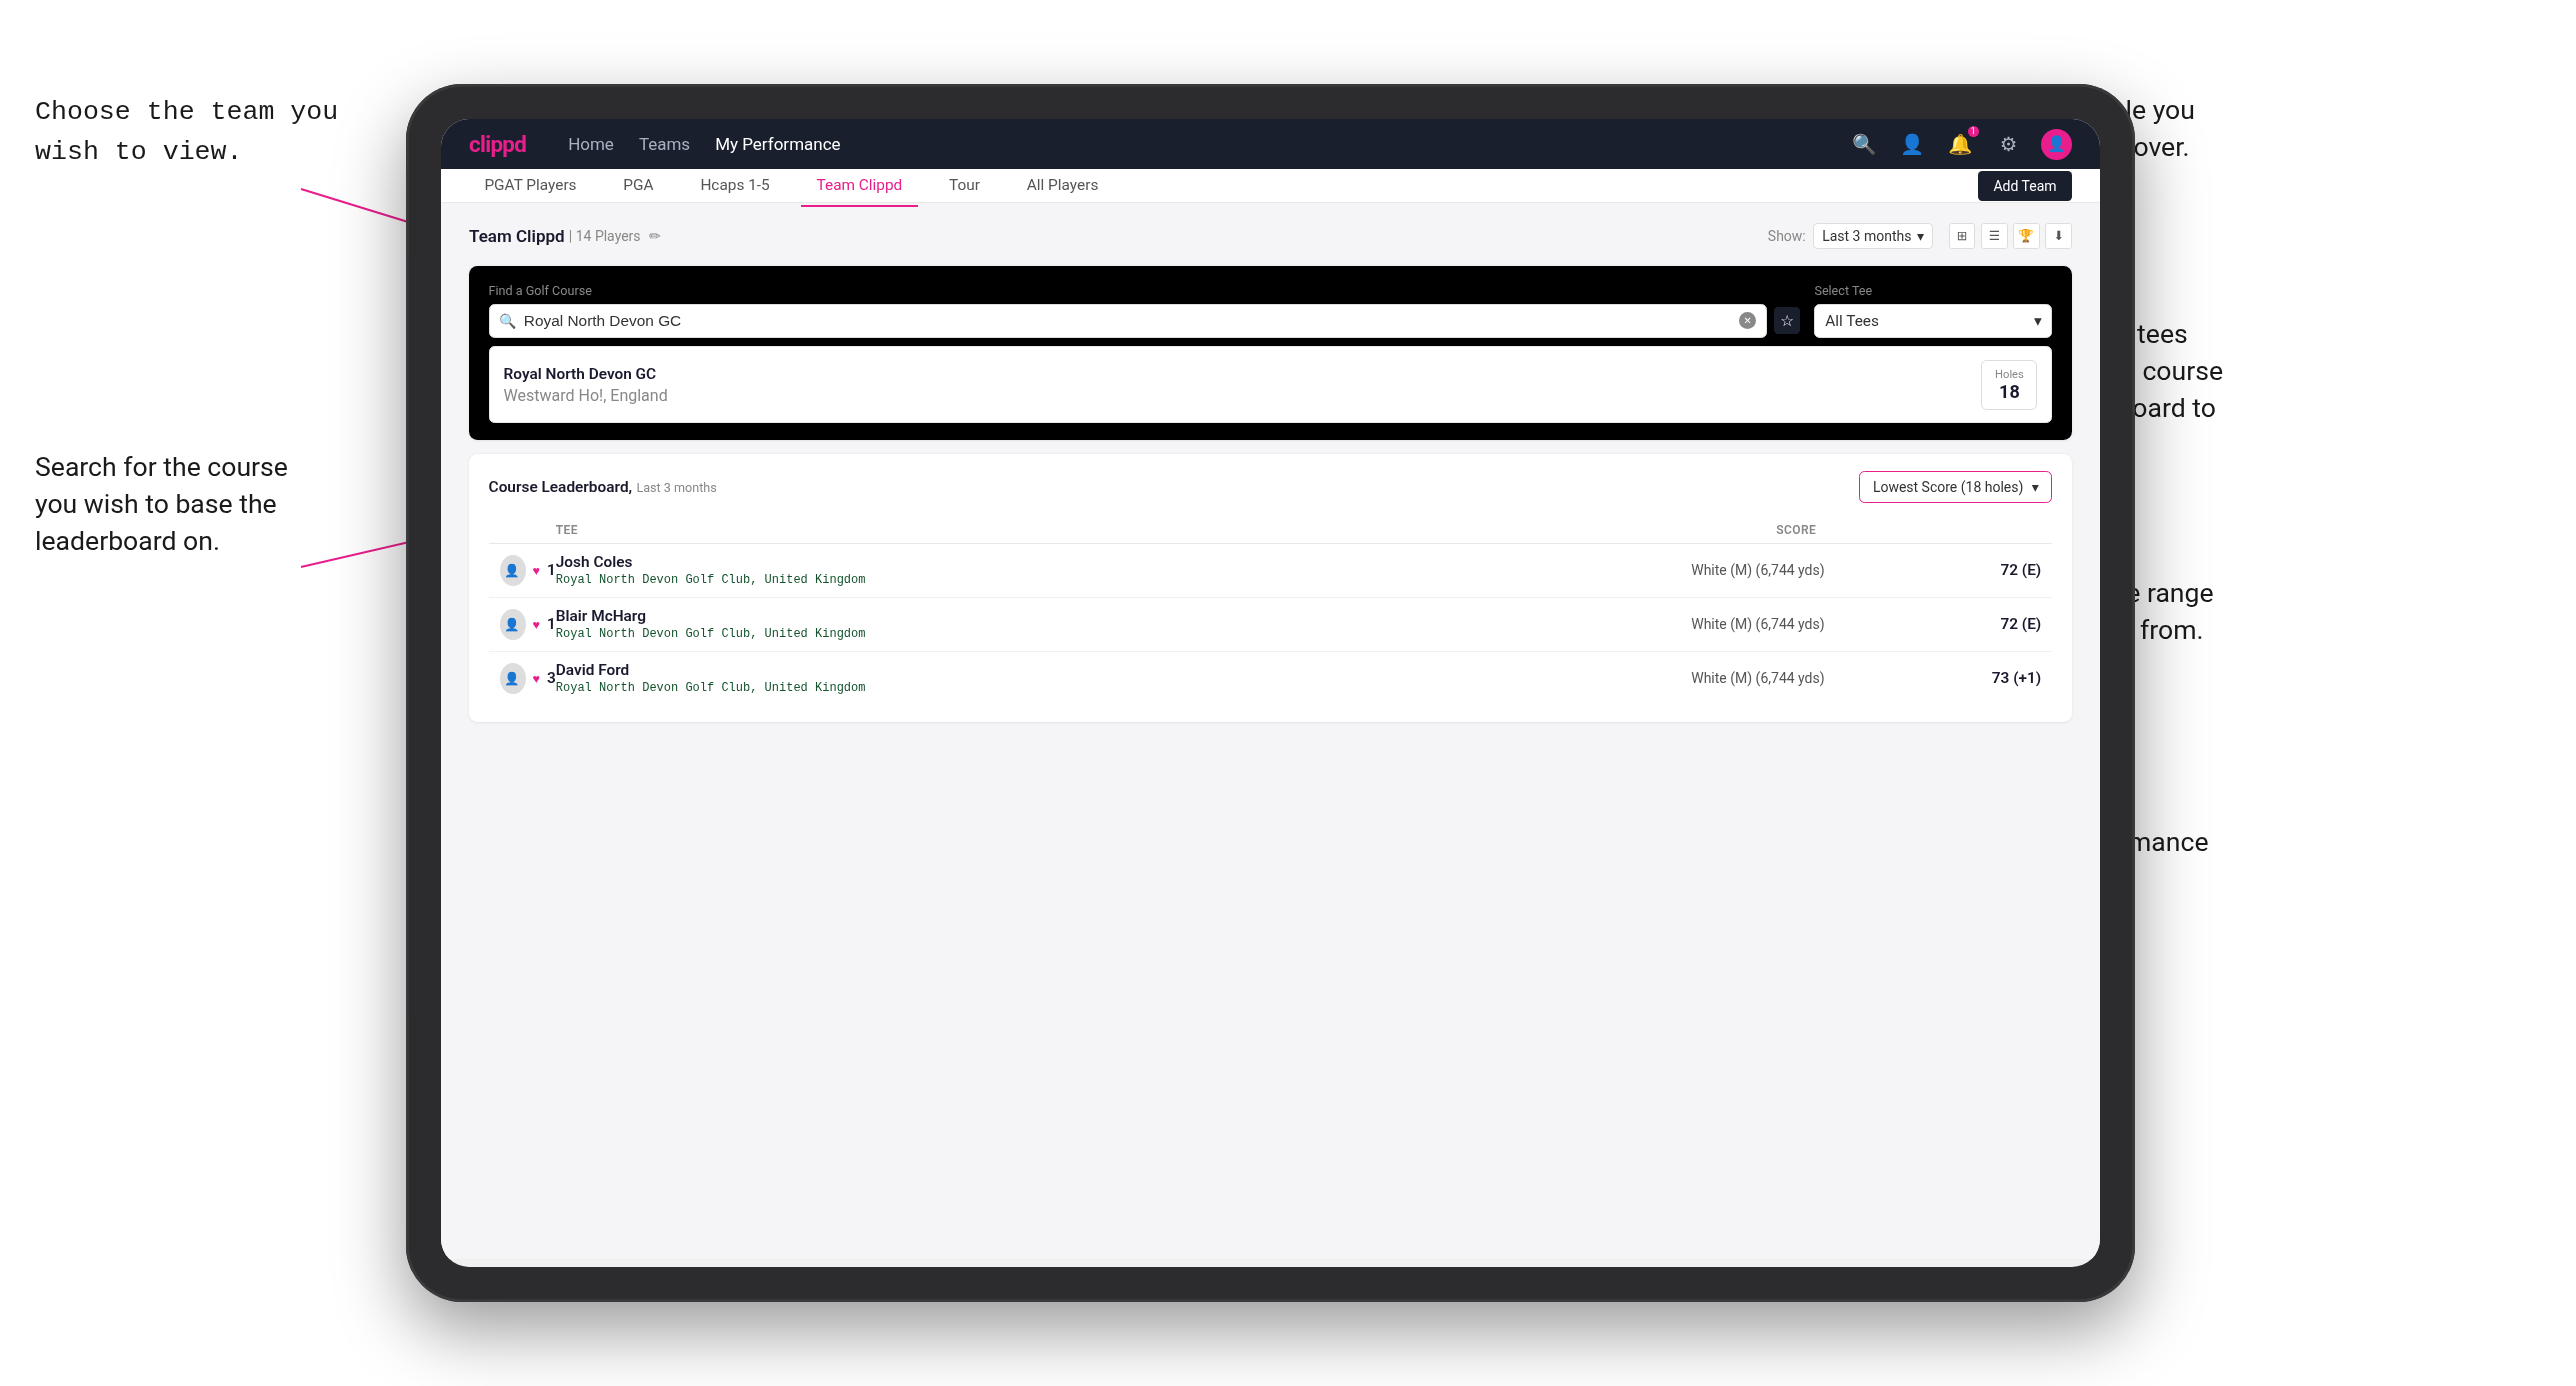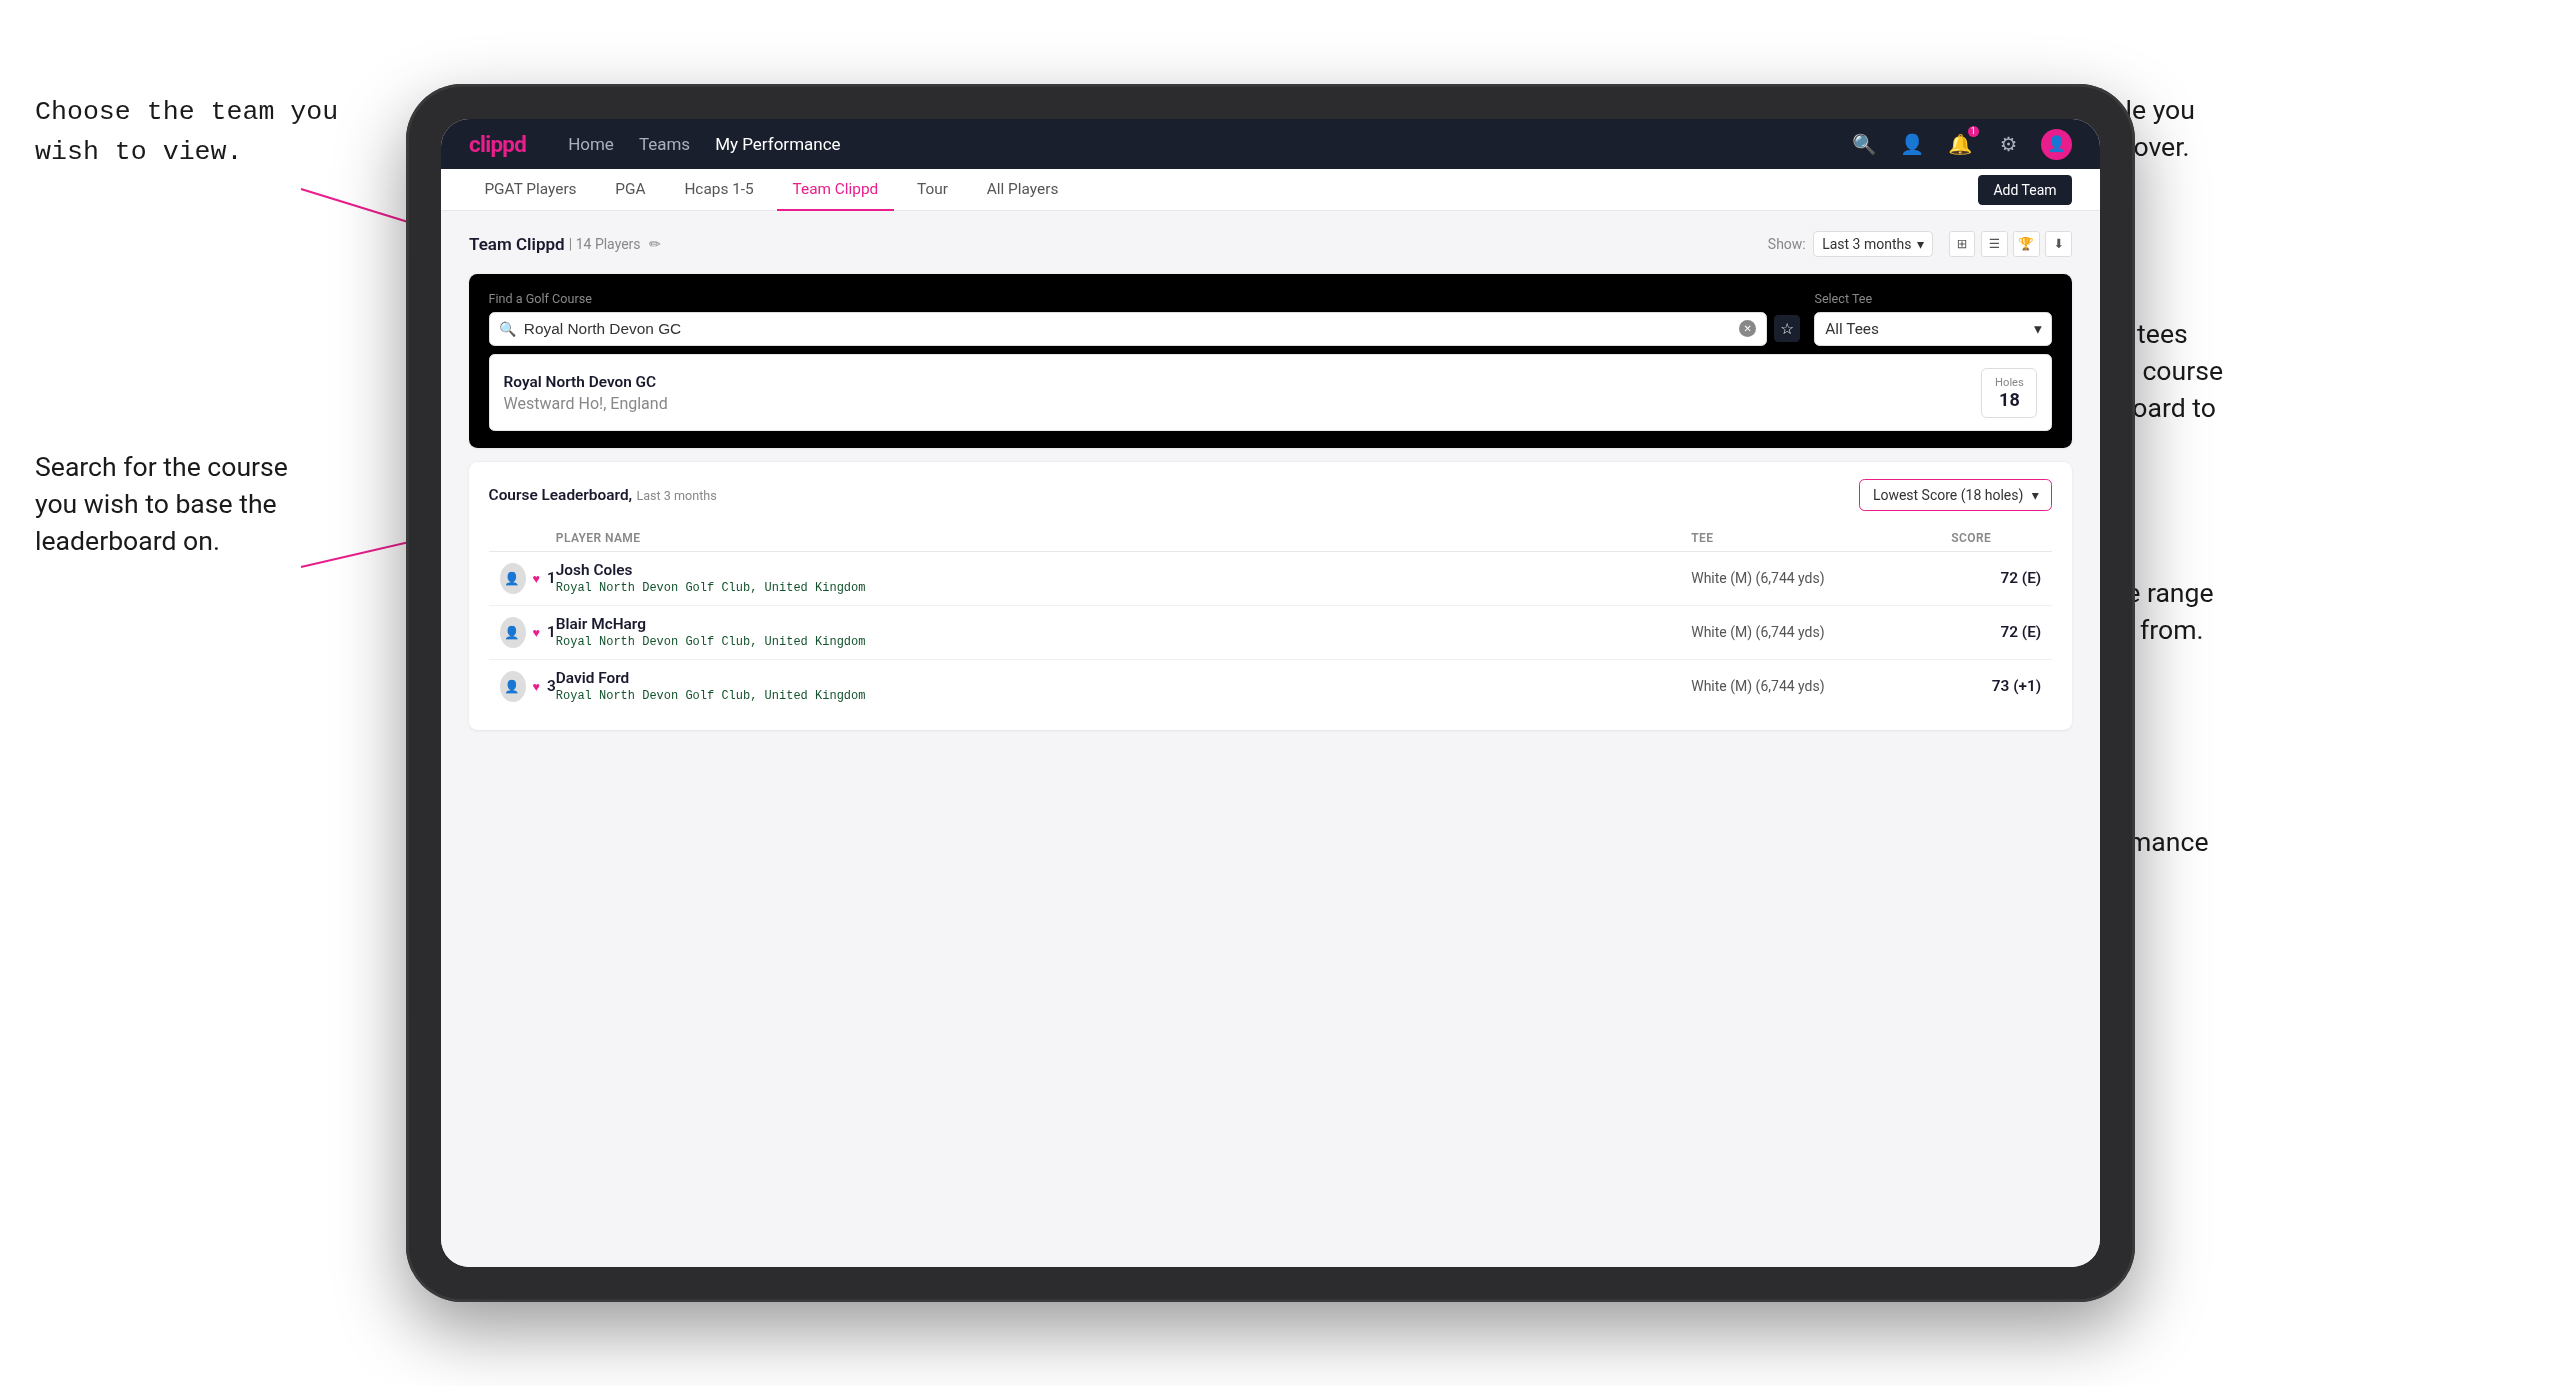--- a/index.html
+++ b/index.html
@@ -126,25 +126,25 @@
       height: 11.2px;
       font-size: 8.4px;
       display: flex;
       align-items: center;
       justify-content: center;
     }
 
     
     .sub-nav {
       background: #ffffff;
-      height: 42px;
+      height: 34px;
       display: flex;
       align-items: center;
       padding: 0 28px;
-      gap: 8px;
+      gap: 16px;
       border-bottom: 0.7px solid #e8e8e8;
       position: relative;
     }
 
     .sub-nav-link {
       color: #555;
       font-size: 15.4px;
       padding: 0 15.4px;
       height: 42px;
       display: flex;
@@ -663,21 +663,20 @@
           <span class="leaderboard-subtitle">Last 3 months</span>
           <div class="score-type-dropdown">
             <span>Lowest Score (18 holes)</span>
             <span>▾</span>
           </div>
         </div>
 
         <div class="leaderboard-table">
           <div class="table-header">
             <div class="th"></div>
-            <div class="th">PLAYER NAME</div>
             <div class="th">TEE</div>
             <div class="th" style="text-align:center;">SCORE</div>
           </div>
 
           <div class="table-row">
             <div class="rank-cell">
               <div class="player-avatar">👤</div>
               <span class="heart-icon">♥</span>
               <span class="rank-number">1</span>
             </div>

